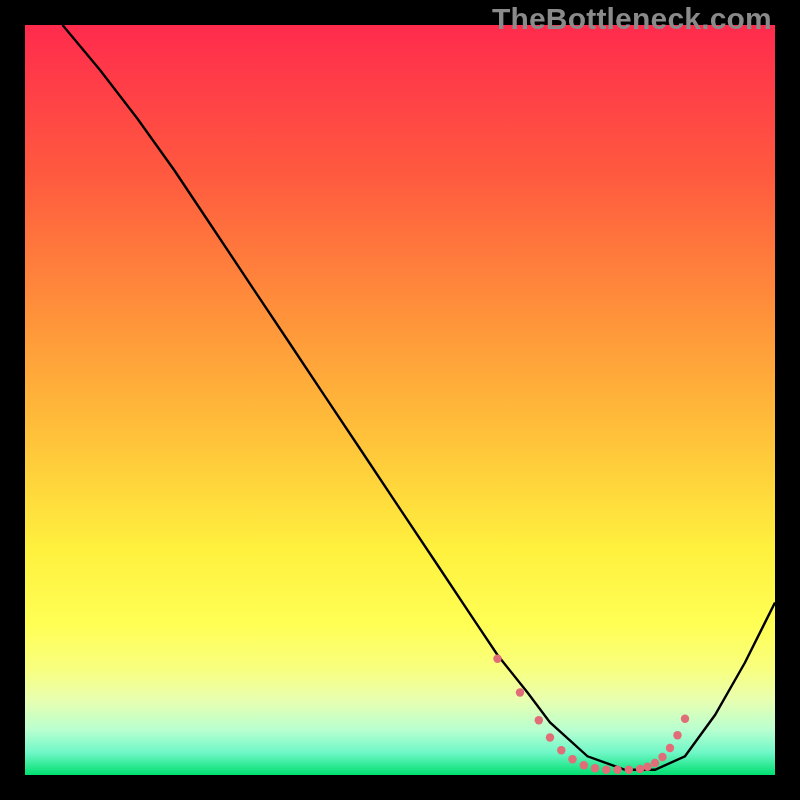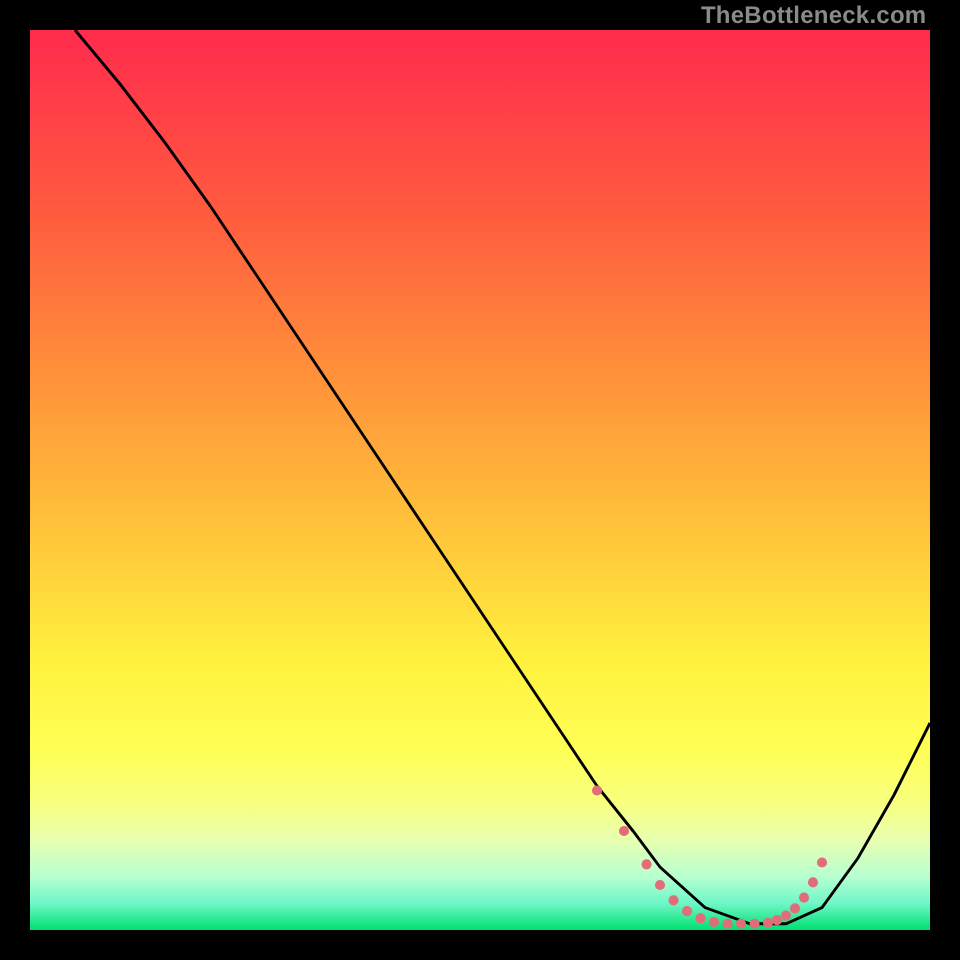--- a/index.html
+++ b/index.html
@@ -23,21 +23,21 @@
     left: 0;
     top: 0;
     width: 750px;
     height: 750px;
   }
   .watermark {
     position: absolute;
     top: 2px;
     right: 28px;
     font-family: Arial, Helvetica, sans-serif;
-    font-size: 20px;
+    font-size: 30px;
     font-weight: bold;
     color: #8a8a8a;
     letter-spacing: 0.2px;
   }
 </style>
 </head>
 <body>
 
 <div class="frame">
   <svg class="plot" viewBox="0 0 750 750">

